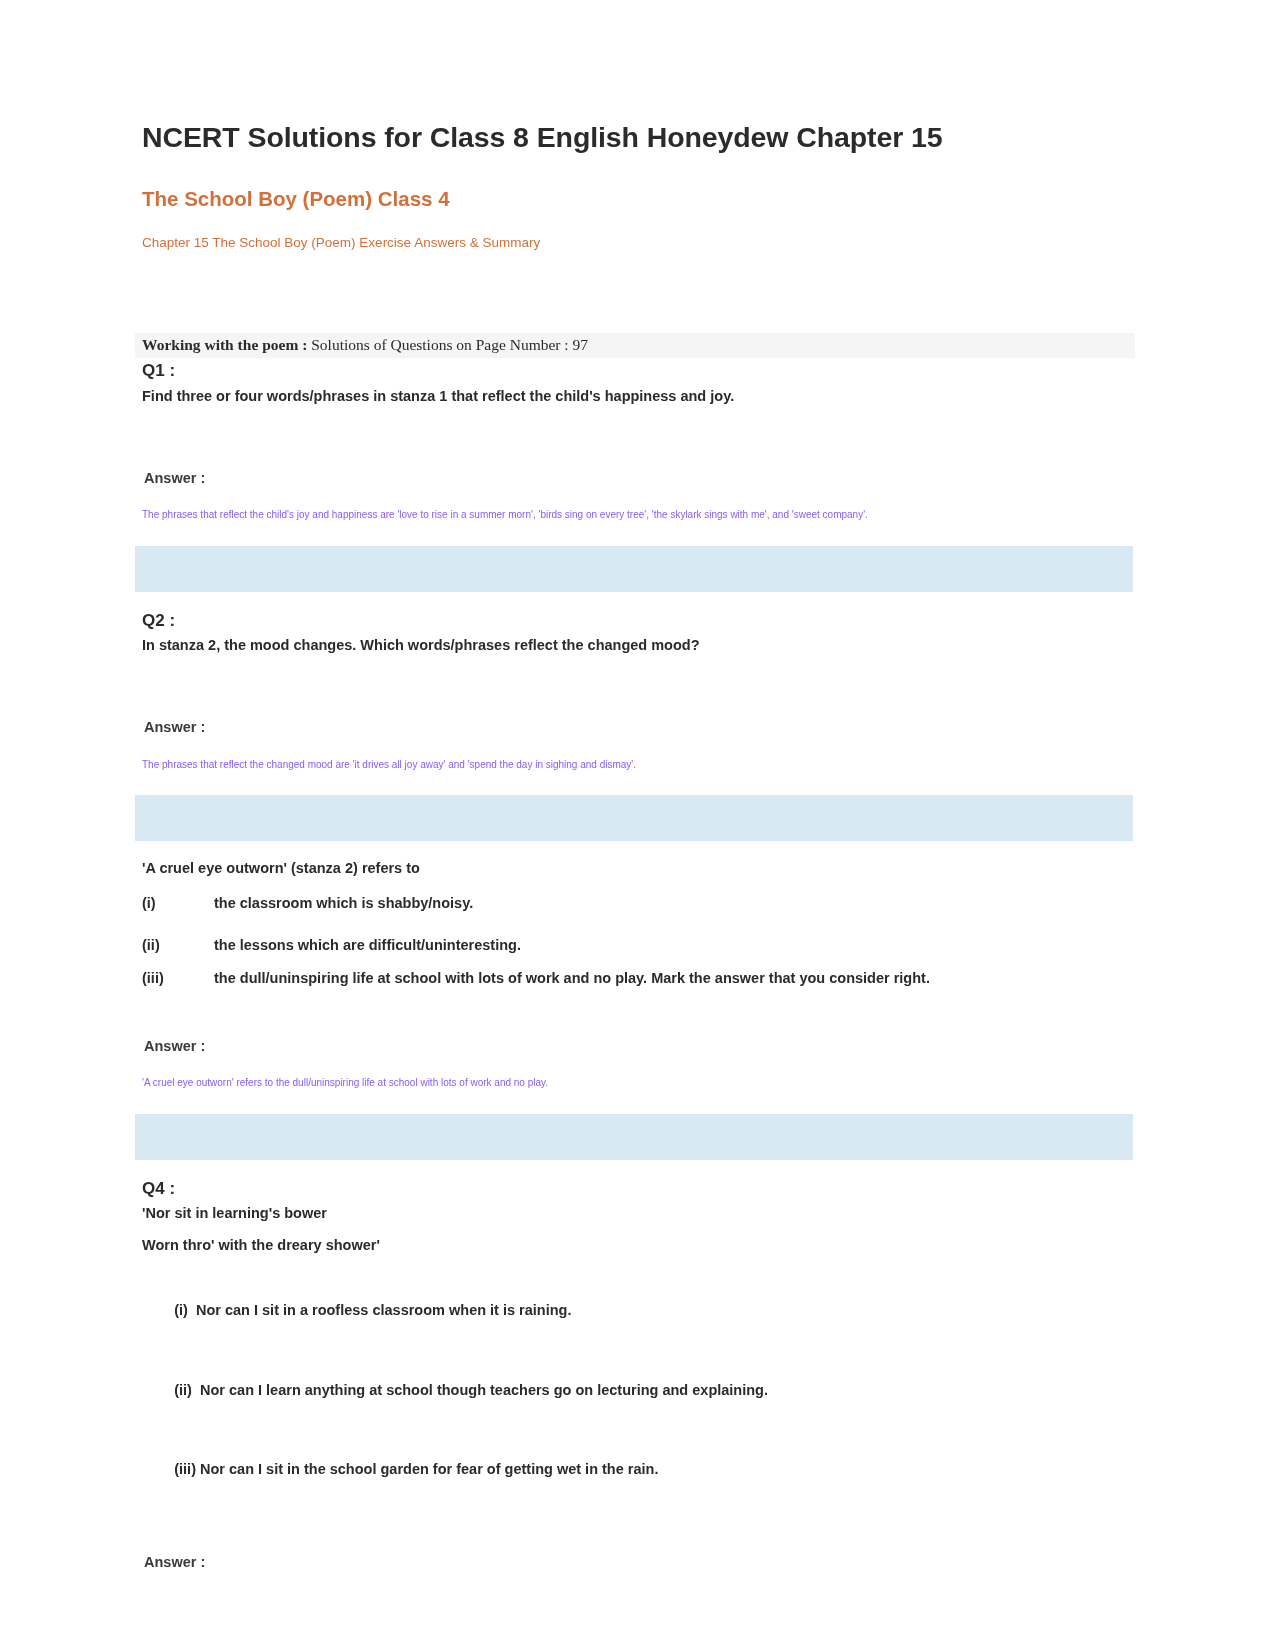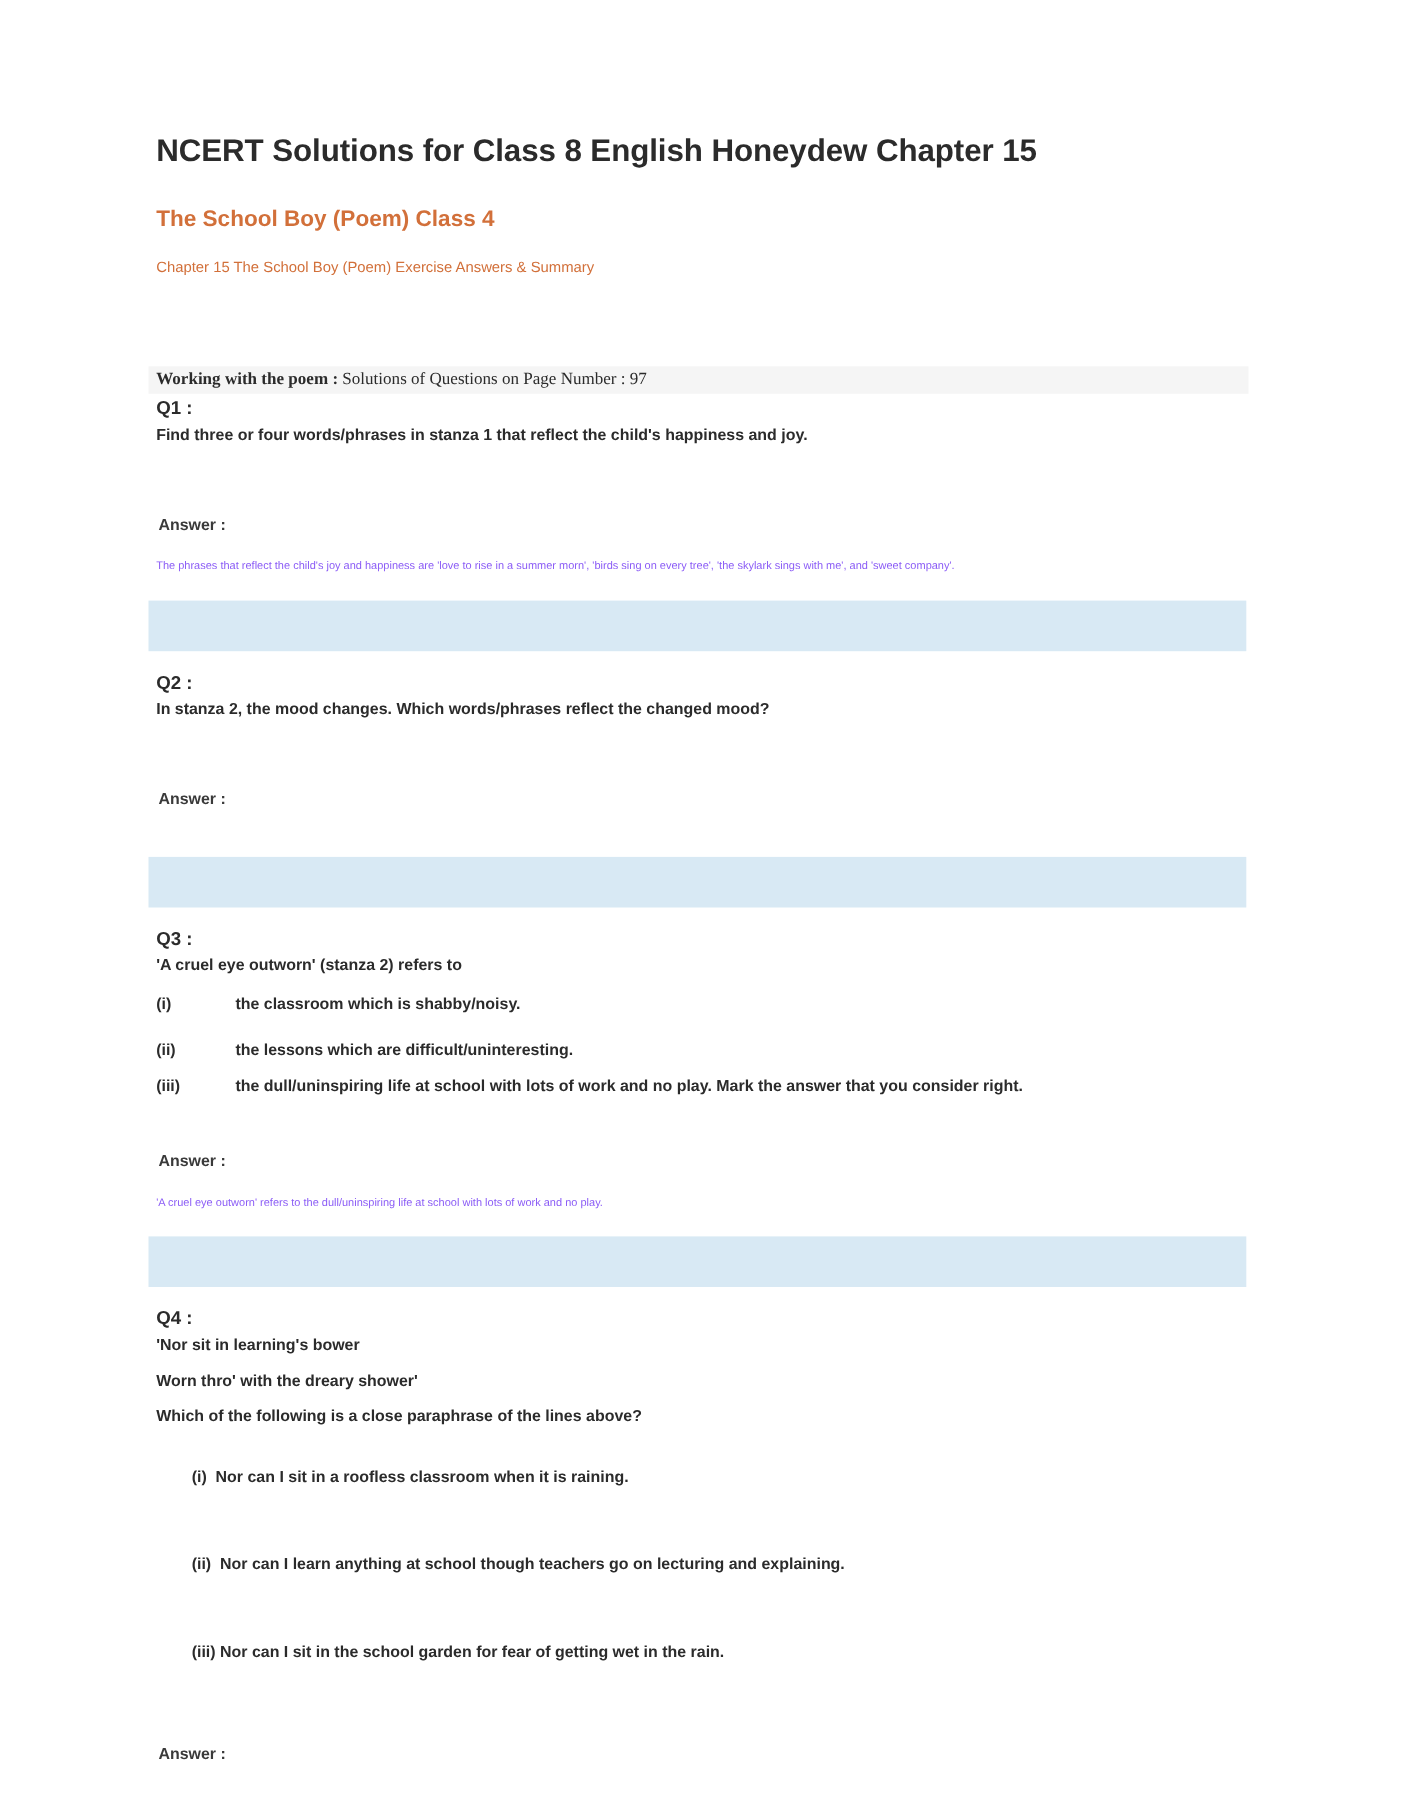--- a/index.html
+++ b/index.html
@@ -188,28 +188,28 @@
     <div class="blue-bar"></div>
     <div class="sp-16"></div>
 
     <div class="qa-block">
       <div class="q-label">Q2 :</div>
       <div class="q-text">In stanza 2, the mood changes. Which words/phrases reflect the changed mood?</div>
       <div class="sp-48"></div>
       <div class="sp-12"></div>
       <div class="answer-label">Answer :</div>
       <div class="sp-18"></div>
+      <div class="answer-text">The phrases that reflect the changed mood are 'it drives all joy away' and 'spend the day in sighing and dismay'.</div>
     </div>
 
     <div class="sp-22"></div>
     <div class="blue-bar"></div>
     <div class="sp-16"></div>
 
     <div class="qa-block">
-      <div class="q-label">Q3 :</div>
       <div class="q-text">'A cruel eye outworn' (stanza 2) refers to</div>
       <div class="sp-12"></div>
 
       <div class="opt-row">
         <span class="marker">(i)</span>
         <span class="opt-text">the classroom which is shabby/noisy.</span>
       </div>
       <div class="sp-20"></div>
 
       <div class="opt-row">
@@ -233,21 +233,20 @@
     <div class="sp-22"></div>
     <div class="blue-bar"></div>
     <div class="sp-16"></div>
 
     <div class="qa-block">
       <div class="q-label">Q4 :</div>
       <div class="q-line">'Nor sit in learning's bower</div>
       <div class="sp-10"></div>
       <div class="q-line">Worn thro' with the dreary shower'</div>
       <div class="sp-10"></div>
-      <div class="q-text">Which of the following is a close paraphrase of the lines above?</div>
       <div class="sp-10"></div>
 
       <div class="opt-row-compact">
         <span>(i)</span><span>  Nor can I sit in a roofless classroom when it is raining.</span>
       </div>
       <div class="sp-12"></div>
 
       <div class="opt-row-compact">
         <span>(ii)</span><span>  Nor can I learn anything at school though teachers go on lecturing and explaining.</span>
       </div>

